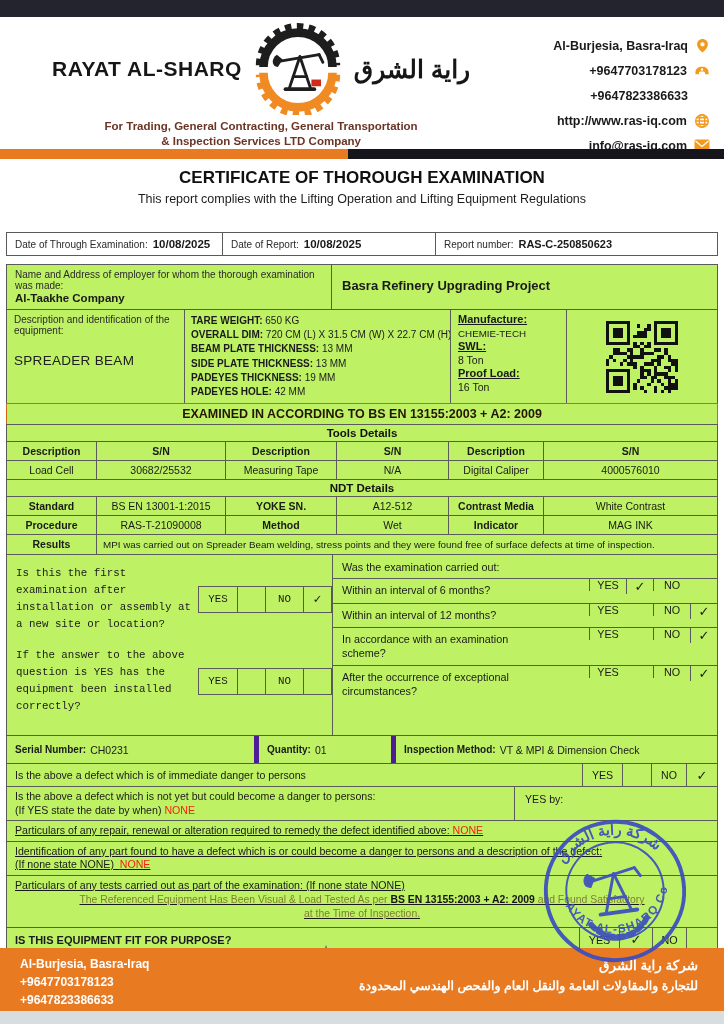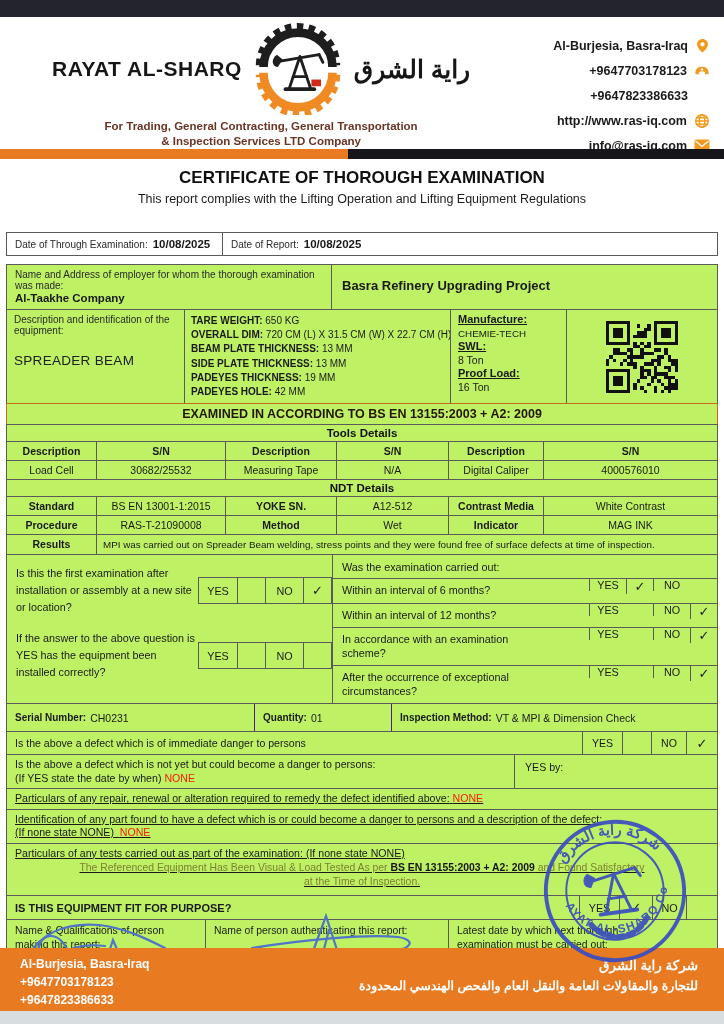--- a/index.html
+++ b/index.html
@@ -70,38 +70,38 @@
   .grid6 > div + div { border-left:1px solid #5a5a5a; }
   .g1{width:89px;} .g2{width:129px;} .g3{width:111px;} .g4{width:112px;} .g5{width:95px;} .g6{flex:1;}
 
   .results-row { display:flex; font-size:10.5px; }
   .results-row .rl { width:89px; text-align:center; font-weight:bold; padding:3px 2px; }
   .results-row .rv { flex:1; border-left:1px solid #5a5a5a; padding:4px 6px; font-size:9.8px; }
 
   
   .q-section { display:flex; }
   .q-left { width:326px; border-right:1px solid #5a5a5a; padding:10px 0 6px 9px; }
-  .q-item { display:flex; align-items:center; margin-bottom:14px; }
+  .q-item { display:flex; align-items:center; margin-bottom:14px;font-family:Liberation Mono, monospace; }
   .q-text { width:188px; font-size:10.8px; line-height:17px; }
   .cbt { display:flex; border:1px solid #5a5a5a; height:27px; margin-left:2px; }
   .cbt > div { display:flex; align-items:center; justify-content:center; font-size:10.8px; }
   .cbt > div + div { border-left:1px solid #5a5a5a; }
   .cbt .cl { width:38px; } .cbt .cb { width:28px; font-size:13px; }
   .q-right { flex:1; display:flex; flex-direction:column; }
   .q-row { display:flex; border-bottom:1px solid #5a5a5a; align-items:flex-start; }
   .q-row:last-child { border-bottom:none; }
   .q-row .qt { flex:1; padding:5px 4px 5px 9px; font-size:10.8px; line-height:13.5px; display:flex; flex-direction:column; justify-content:center; }
   .q-row .qc { display:flex; align-items:center; justify-content:center; border-left:1px solid #5a5a5a; font-size:10.8px; }
   .qc.l { width:37px; } .qc.k { width:27px; font-size:13px; }
   .q-head { padding:6px 9px 5px 9px; font-size:10.8px; }
 
   
   .serial-row { display:flex; font-size:10.5px; min-height:29px; align-items:center; }
   .serial-row > div { padding:5px 8px; align-self:stretch; display:flex; align-items:center; gap:4px; }
-  .serial-row > div + div { border-left:1px solid #4c1d95; }
+  .serial-row > div + div { border-left:5px solid #4c1d95; }
   .sr1 { width:247px; } .sr2 { width:137px; } .sr3 { flex:1; }
   .sr-lab { font-weight:bold; font-size:10px; }
 
   
   .d-row { font-size:10.6px; }
   .d1 { display:flex; align-items:stretch; min-height:24px; }
   .d1 .dt { flex:1; padding:4px 8px; display:flex; align-items:center; }
   .d1 .qc { border-left:1px solid #5a5a5a; display:flex; align-items:center; justify-content:center; }
   .d2 { display:flex; }
   .d2 .left { flex:1; padding:3px 8px; line-height:13.5px; }
@@ -220,20 +220,24 @@
   <div class="content">
 
     <div class="info-table tbl">
       <div class="info-cell ic1">
         <span class="lbl">Date of Through Examination:</span>
         <span class="info-val">10/08/2025</span>
       </div>
       <div class="info-cell ic2">
         <span class="lbl">Date of Report:</span>
         <span class="info-val">10/08/2025</span>
+      </div>
+      <div class="info-cell ic3">
+        <span class="lbl">Report number:</span>
+        <span class="info-val" style="font-size:11px">RAS-C-250850623</span>
       </div>
     </div>
 
     <div class="doc-stack">
 
       <div class="employer-table">
         <div class="emp-left">
           <div class="lbl">Name and Address of employer for whom the thorough examination</div>
           <div class="lbl">was made:</div>
           <div class="emp-name">Al-Taakhe Company</div>

